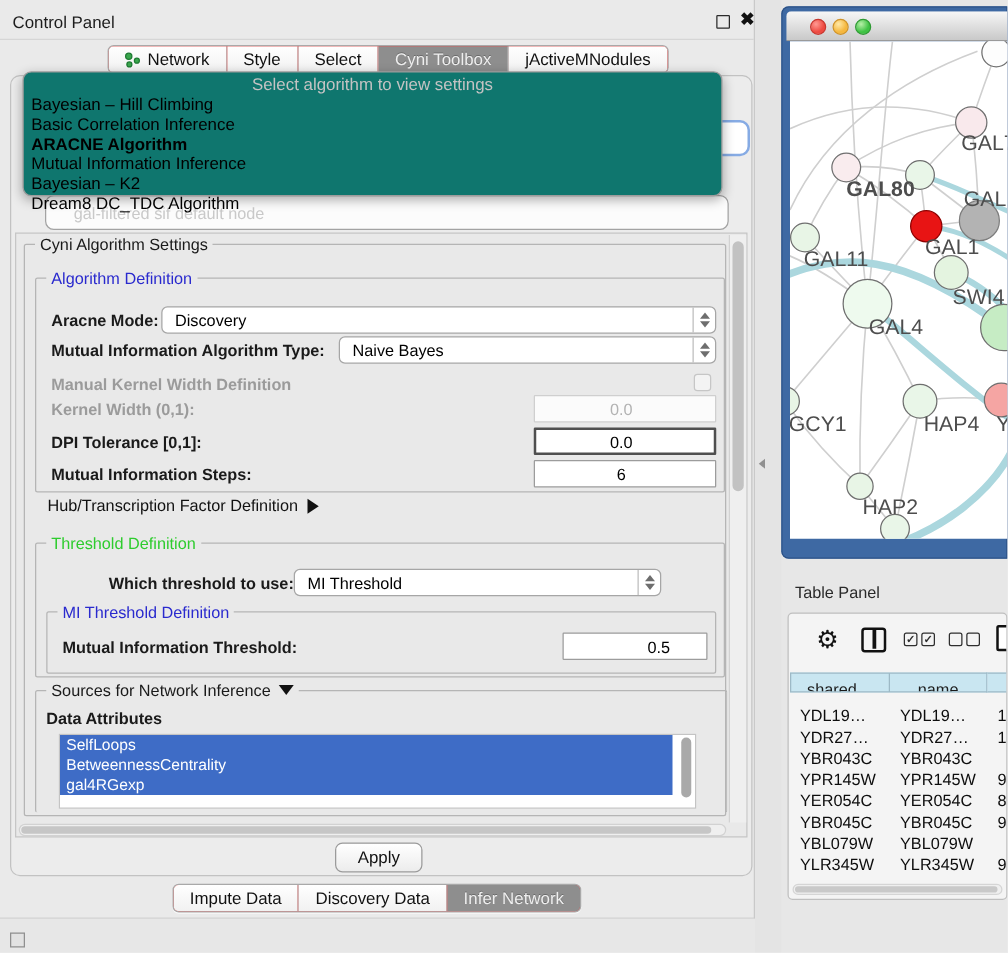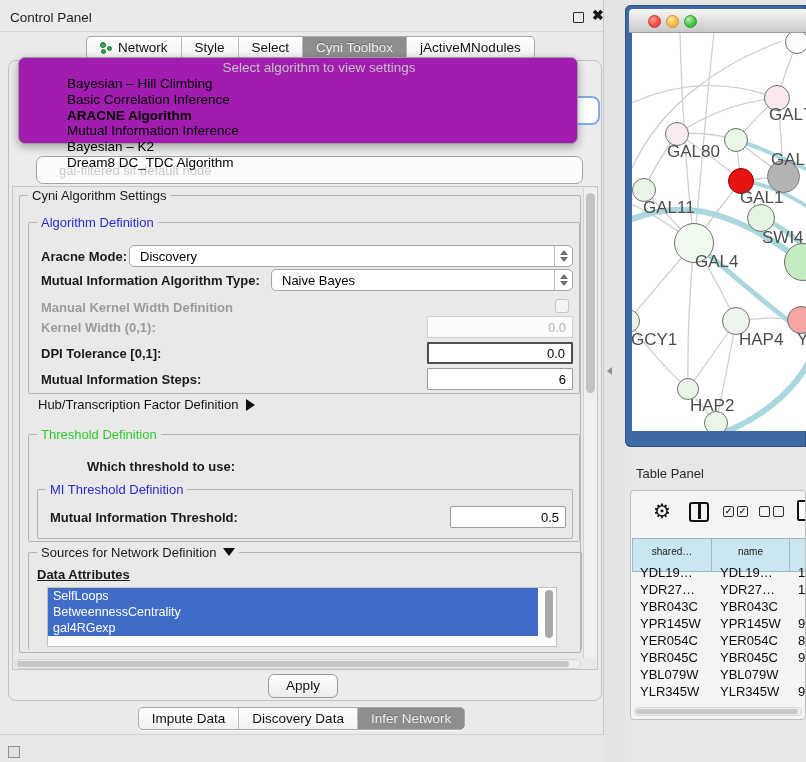--- a/index.html
+++ b/index.html
@@ -34,22 +34,22 @@
                  border:1px solid #c2c2c2; border-radius:8px; background:#ececec; }
 
   
   .sliver-right { position:absolute; left:570px; top:96px; width:30px; height:29px; border-radius:8px;
                   border:2px solid #86abe4; background:#fff; z-index:5; }
   .sliver-bottom { position:absolute; left:36px; top:156px; width:547px; height:28px; border-radius:7px;
                    border:1px solid #a3a3a3; background:#fcfcfc; z-index:5; overflow:hidden; }
   .sliver-bottom span { display:block; margin-left:22px; line-height:28px; font-size:13px; color:#c9c9c9; }
 
   
-  .popup { position:absolute; left:18px; top:57px; width:560px; height:87px; background:#a21caf;
-           border:1px solid #9c9c9c; border-radius:7px; box-shadow:0 3px 9px rgba(0,0,0,.32); z-index:10;padding-left:42px; }
+  .popup { position:absolute; left:18px; top:57px; width:560px; height:100px; background:#0f766e;
+           border:1px solid #9c9c9c; border-radius:7px; box-shadow:0 3px 9px rgba(0,0,0,.32); z-index:10; }
   .popup .ph { text-align:center; color:#c3c3c3; font-size:13.5px; height:18px; line-height:20px; }
   .popup .item { padding-left:6px; font-size:13.5px; height:15.8px; line-height:15.8px; color:#000; white-space:nowrap; }
   .popup .item.bold { font-weight:bold; }
 
   
   .settings { position:absolute; left:12px; top:186px; width:586px; height:484px; background:#e9e9e9;
               border:1px solid #c6c6c6; }
   .vscroll { position:absolute; left:570px; top:1px; width:14px; height:470px; background:#efefef; border-left:1px solid #d2d2d2; }
   .vscroll .thumb { position:absolute; left:2px; top:5px; width:9px; height:200px; background:#c2c2c2; border-radius:5px; }
   .hscroll { position:absolute; left:2px; top:472px; width:566px; height:10px; background:#efefef; border:1px solid #d2d2d2; border-radius:6px; }
@@ -61,21 +61,21 @@
 
   .lbl { position:absolute; font-size:13px; font-weight:bold; color:#1a1a1a; white-space:nowrap; }
   .lbl.dis { color:#9b9b9b; }
 
   .combo { position:absolute; background:#fff; border:1px solid #a6a6a6; border-radius:5px; height:22px; }
   .combo .cv { position:absolute; left:10px; top:0; line-height:21px; font-size:13px; color:#000; }
   .stepper { position:absolute; right:0; top:0; width:18px; height:100%; border-left:1px solid #bdbdbd; }
   .stepper::before { content:""; position:absolute; left:5px; top:4px; border-left:4px solid transparent; border-right:4px solid transparent; border-bottom:5px solid #6e6e6e; }
   .stepper::after { content:""; position:absolute; left:5px; bottom:4px; border-left:4px solid transparent; border-right:4px solid transparent; border-top:5px solid #6e6e6e; }
 
-  .num { position:absolute; height:22px; text-align:right; padding-right:6px; font-size:13px;
+  .num { position:absolute; height:22px; text-align:center; padding-right:6px; font-size:13px;
          font-family:"Liberation Sans", sans-serif; background:#fff; border:1px solid #9c9c9c; border-radius:1px; color:#000; }
   .num.dis { background:#fbfbfb; border:1px solid #cfcfcf; color:#b3b3b3; }
   .num.focus { border:2px solid #4f4f4f; }
 
   .chk { position:absolute; width:14px; height:14px; border:1px solid #c6c6c6; border-radius:3px; background:#f3f3f3; }
 
   .attr-list { position:absolute; background:#fff; border:1px solid #c4c4c4; overflow:hidden; }
   .attr-list .row { width:490px; height:16px; line-height:16px; background:#3e6cc6; color:#fff; font-size:12.5px; padding-left:5px; }
   .attr-list .ithumb { position:absolute; right:3px; top:2px; width:8px; height:48px; background:#a9a9a9; border-radius:4px; }
 
@@ -107,21 +107,21 @@
   .table-box { position:absolute; left:630px; top:490px; width:176px; height:230px; background:#f4f4f4;
                border:1px solid #bfbfbf; border-radius:4px; overflow:hidden; }
   .gear { position:absolute; left:22px; top:8px; font-size:20px; color:#111; }
   .cols-ico { position:absolute; left:58px; top:11px; width:20px; height:20px; border:2.5px solid #111; border-radius:3px; }
   .cols-ico::after { content:""; position:absolute; left:7px; top:0; width:2.5px; height:15px; background:#111; }
   .cbpair { position:absolute; top:15px; display:flex; gap:3px; }
   .cb { width:11px; height:11px; border:1.8px solid #2e2e2e; border-radius:2px; font-size:9px; line-height:8px; text-align:center; color:#2e2e2e; font-weight:bold; }
   .file-ico { position:absolute; left:166px; top:9px; width:16px; height:21px; border:2px solid #111; border-radius:2px; background:#fff; }
 
   .thead { position:absolute; left:1px; top:47px; display:flex; }
-  .th { height:34px; line-height:26px; background:#c9e6f1; border:1px solid #9db9c6; border-left:none; text-align:center; font-size:10px; color:#1a1a1a; overflow:hidden; white-space:nowrap; }
+  .th { height:16px; line-height:26px; background:#c9e6f1; border:1px solid #9db9c6; border-left:none; text-align:center; font-size:13px; color:#1a1a1a; overflow:hidden; white-space:nowrap; }
   .th:first-child { border-left:1px solid #9db9c6; }
   .trows { position:absolute; left:1px; top:73px; width:220px; height:139px; overflow:hidden; }
   .tr { display:flex; height:17px; line-height:17px; font-size:13px; color:#0d0d0d; }
   .td { overflow:hidden; white-space:nowrap; padding-left:8px; }
   .hscroll2 { position:absolute; left:3px; top:216px; width:168px; height:9px; background:#efefef; border:1px solid #d5d5d5; border-radius:5px; }
   .hscroll2 .thumb { position:absolute; left:1px; top:1px; width:162px; height:5px; background:#c9c9c9; border-radius:3px; }
 
   .mini-ico { position:absolute; left:8px; top:746px; width:12px; height:12px; border:1.5px solid #8f8f8f; background:#e2e2e2; }
 </style>
 </head>
@@ -207,31 +207,35 @@
       </div>
 
       <div style="position:absolute; left:18px; top:201px; font-size:13px; color:#111;">
         <span>Hub/Transcription Factor Definition</span><span class="expand-tri"></span>
       </div>
 
       <div class="grp" style="left:8px; top:238px; width:552px; height:108px;">
         <span class="gt green">Threshold Definition</span>
 
         <div class="lbl" style="left:58px; top:24px;">Which threshold to use:</div>
+        <div class="combo" style="left:206px; top:20px; width:294px;">
+          <span class="cv">MI Threshold</span>
+          <span class="stepper"></span>
+        </div>
 
         <div class="grp" style="left:8px; top:54px; width:536px; height:50px;">
           <span class="gt blue">MI Threshold Definition</span>
           <div class="lbl" style="left:12px; top:20px;">Mutual Information Threshold:</div>
           <input class="num" style="left: 412px; top: 16px; width: 116px; padding-left: 44px;" value="0.5">
         </div>
       </div>
 
       <div class="grp" style="left:8px; top:356px; width:554px; height:98px; border-bottom:none;">
-        <span class="gt black"><span>Sources for Network Definition</span><span class="collapse-tri"></span></span>
-        <div class="lbl" style="left:8px; top:14px;text-decoration:underline;">Data Attributes</div>
+        <span class="gt black"><span>Sources for Network Inference</span><span class="collapse-tri"></span></span>
+        <div class="lbl" style="left:8px; top:14px;">Data Attributes</div>
         <div class="attr-list" style="left:18px; top:34px; width:510px; height:60px;">
           <div class="row">SelfLoops</div>
           <div class="row">BetweennessCentrality</div>
           <div class="row">gal4RGexp</div>
           <div class="ithumb"></div>
         </div>
       </div>
     </div>
 
     <div class="vscroll">
@@ -322,21 +326,21 @@
     <div class="node" style="left:42px; top:190px; width:40px; height:40px; background:#eefaee;"></div>
     <div class="node" style="left:152px; top:210px; width:38px; height:38px; background:#c6ecc4;"></div>
     <div class="node" style="left:-16px; top:276px; width:24px; height:24px; background:#e8f5e6;"></div>
     <div class="node" style="left:90px; top:274px; width:28px; height:28px; background:#e9f6e8;"></div>
     <div class="node" style="left:155px; top:273px; width:28px; height:28px; background:#f5a5a3;"></div>
     <div class="node" style="left:45px; top:345px; width:22px; height:22px; background:#e8f5e6;"></div>
     <div class="node" style="left:72px; top:378px; width:24px; height:24px; background:#e9f6e8;"></div>
 
     
     <div class="nlabel" style="left:137px; top:72px;">GAL7</div>
-    <div class="nlabel" style="left:35px; top:109px;">GAL80</div>
+    <div class="nlabel" style="left:45px; top:109px;font-weight:bold;">GAL80</div>
     <div class="nlabel" style="left:96px; top:117px;margin-left:43px;">GAL10</div>
     <div class="nlabel" style="left:108px; top:155px;">GAL1</div>
     <div class="nlabel" style="left:11px; top:165px;">GAL11</div>
     <div class="nlabel" style="left:130px; top:195px;">SWI4</div>
     <div class="nlabel" style="left:63px; top:219px;">GAL4</div>
     <div class="nlabel" style="left:-1px; top:297px;">GCY1</div>
     <div class="nlabel" style="left:107px; top:297px;">HAP4</div>
     <div class="nlabel" style="left:165px; top:297px;">Y</div>
     <div class="nlabel" style="left:58px; top:363px;">HAP2</div>
   </div>

